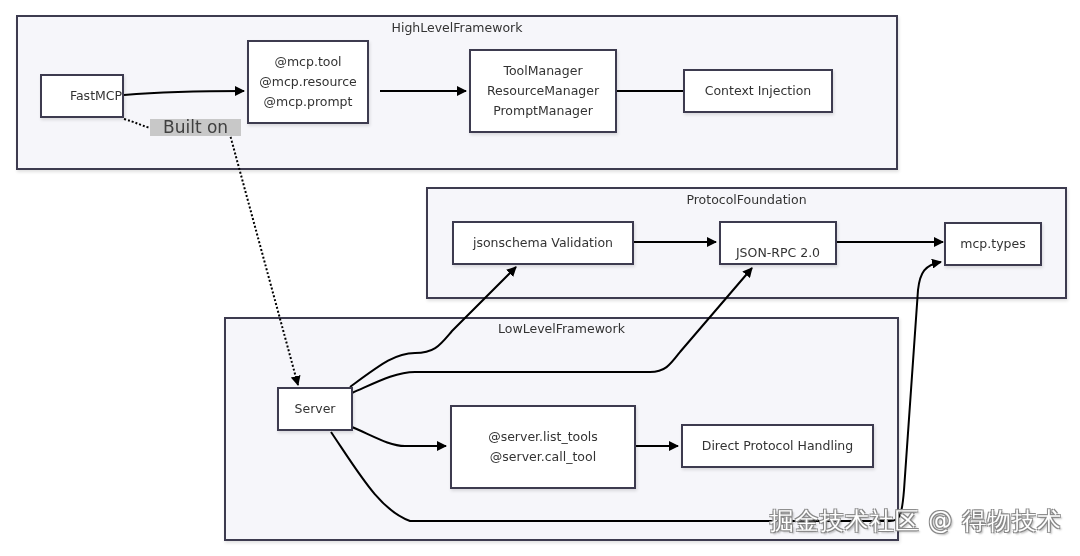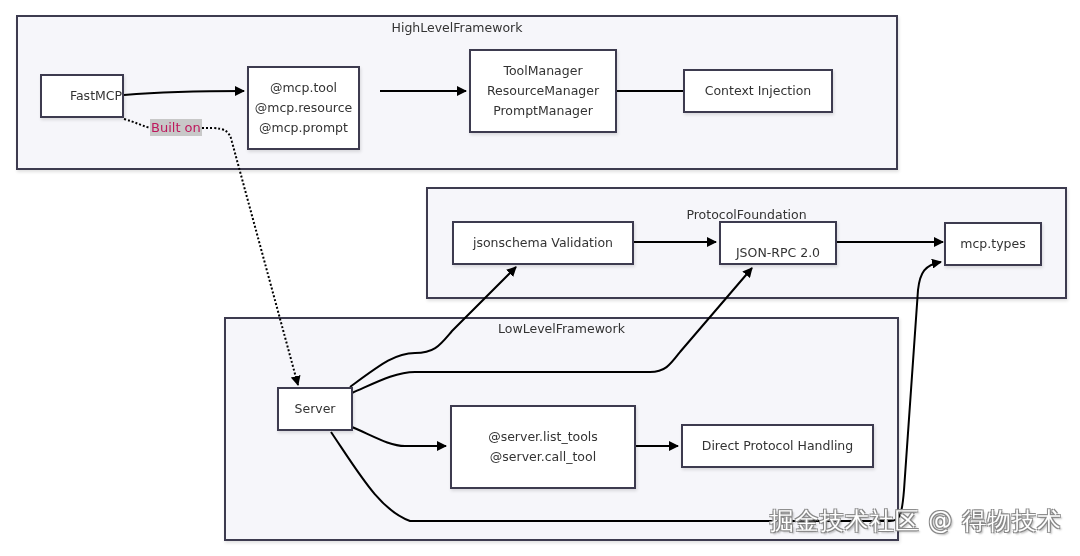--- a/index.html
+++ b/index.html
@@ -8,36 +8,36 @@
   .cluster { position: absolute; background: #f6f6fa; border: 2px solid #3d3b4f;
              box-shadow: 1px 2px 3px rgba(0,0,0,0.12); box-sizing: border-box; }
   .cluster-title { position: absolute; left: 0; right: 0; text-align: center;
                    font-size: 12.5px; color: #333; }
   .node { position: absolute; background: #ffffff; border: 2px solid #3d3b4f;
           box-sizing: border-box; display: flex; flex-direction: column;
           align-items: center; justify-content: center; font-size: 12.5px;
           line-height: 20px; color: #333; box-shadow: 1px 2px 3px rgba(0,0,0,0.12);
           text-align: center; }
   svg#edges { position: absolute; left: 0; top: 0; width: 1080px; height: 556px; pointer-events: none; }
-  .edge-label { position: absolute; background: #c8c8c8; font-size: 13px; color: #be185d;
-                padding: 0 1px; line-height: 17px; }
+  .edge-label { position: absolute; background: #c8c8c8; font-size: 17px; color: #404040;
+                padding: 0 13px; line-height: 17px; }
   .watermark { position: absolute; right: 18px; top: 505px; font-size: 24px;
                color: #ffffff; letter-spacing: 1px;
                text-shadow: -1px -1px 0 #888, 1px -1px 0 #888, -1px 1px 0 #888, 1px 1px 0 #888, 2px 2px 2px rgba(0,0,0,0.3);
                font-family: "DejaVu Sans", sans-serif; }
 </style>
 </head>
 <body>
 
 <div class="cluster" style="left:16px; top:15px; width:882px; height:155px;">
   <div class="cluster-title" style="top:3px;">HighLevelFramework</div>
 </div>
 
 <div class="cluster" style="left:426px; top:187px; width:641px; height:112px;">
-  <div class="cluster-title" style="top:3px;margin-top:15px;">ProtocolFoundation</div>
+  <div class="cluster-title" style="top:3px;">ProtocolFoundation</div>
 </div>
 
 <div class="cluster" style="left:224px; top:317px; width:675px; height:224px;padding-left:28px;">
   <div class="cluster-title" style="top:2px;">LowLevelFramework</div>
 </div>
 
 <svg id="edges" viewBox="0 0 1080 556">
   <defs>
     <marker id="arrow" markerWidth="10" markerHeight="10" refX="9" refY="5" orient="auto" markerUnits="userSpaceOnUse">
       <path d="M0,0 L10,5 L0,10 z" fill="#000"></path>
@@ -54,21 +54,21 @@
   <path d="M331,432 C360,475 380,510 410,521 L890,521 C900,521 902,515 904,490 L918,290 C920,272 925,265 941,262" stroke="#000" stroke-width="2" fill="none" marker-end="url(#arrow)"></path>
   <path d="M352,427 C375,437 390,446 405,446 L446,446" stroke="#000" stroke-width="2" fill="none" marker-end="url(#arrow)"></path>
   <path d="M635,446 L678,446" stroke="#000" stroke-width="2" fill="none" marker-end="url(#arrow)"></path>
 </svg>
 
 <div class="edge-label" style="left:150px; top:119px;">Built on</div>
 
 <div class="node" style="left:40px; top:74px; width:84px; height:44px;padding-left:28px;">
   <span>FastMCP</span>
 </div>
-<div class="node" style="left:247px; top:66px; width:113px; height:84px;">
+<div class="node" style="left:247px; top:40px; width:122px; height:84px;">
   <span>@mcp.tool</span>
   <span>@mcp.resource</span>
   <span>@mcp.prompt</span>
 </div>
 <div class="node" style="left:469px; top:49px; width:148px; height:84px;">
   <span>ToolManager</span>
   <span>ResourceManager</span>
   <span>PromptManager</span>
 </div>
 <div class="node" style="left:683px; top:69px; width:150px; height:44px;">

